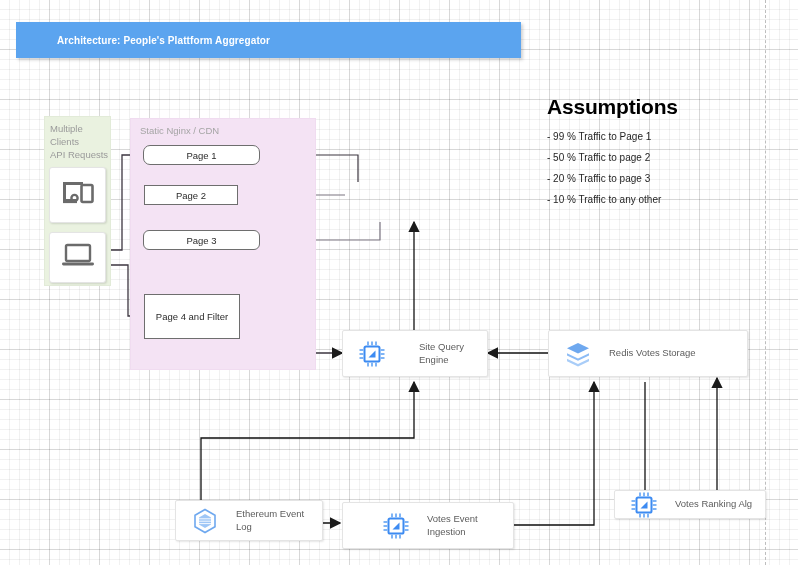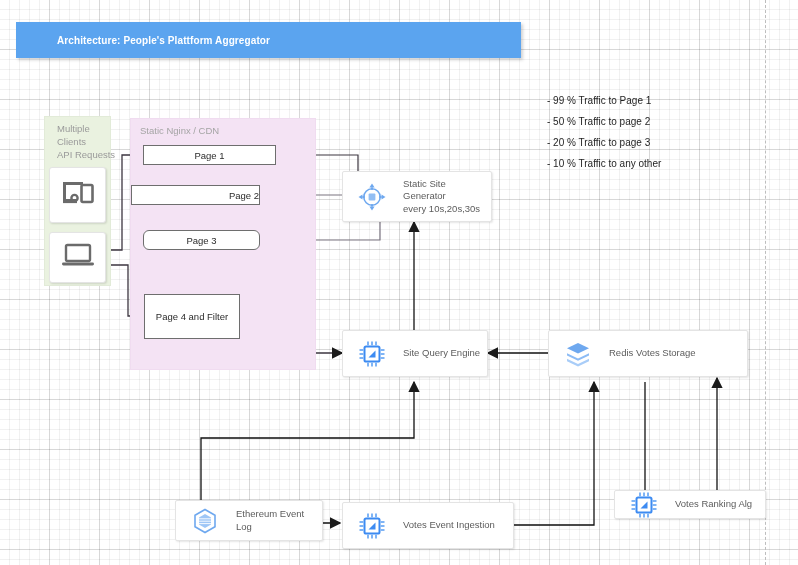--- a/index.html
+++ b/index.html
@@ -62,21 +62,21 @@
     box-sizing: border-box;
   }
   .group-clients {
     left: 44px; top: 116px;
     width: 67px; height: 170px;
     background: #eaf2e0;
     border: 1px solid #e2ebd8;
   }
   .group-clients .group-label {
     position: absolute;
-    left: 12px; top: 5px;
+    left: 5px; top: 5px;
     color: #9a9a9a;
     font-size: 9.5px;
     line-height: 13px;
     white-space: pre-line;
     width: 70px;
   }
   .group-cdn {
     left: 130px; top: 118px;
     width: 186px; height: 252px;
     background: #f4e3f4;
@@ -246,53 +246,35 @@
 
   <div class="device-card" style="left:49px; top:232px; width:57px; height:51px;">
     <span>
       <svg width="36" height="27" viewBox="0 0 36 27">
         <rect x="6" y="3" width="24" height="16" rx="1.5" fill="none" stroke="#6b6b6b" stroke-width="2.4"></rect>
         <rect x="2" y="20.5" width="32" height="3" rx="1.4" fill="#6b6b6b"></rect>
       </svg>
     </span>
   </div>
 
-  <div class="page-box" style="left:143px; top:145px; width:133px; height:20px;">
+  <div class="page-box" style="left:143px; top:145px; width:117px; height:20px;border-radius:7px;">
     <span>Page 1</span>
   </div>
-  <div class="page-box" style="left:131px; top:185px; width:129px; height:20px;justify-content:flex-end;">
+  <div class="page-box" style="left:144px; top:185px; width:94px; height:20px;">
     <span>Page 2</span>
   </div>
   <div class="page-box" style="left:143px; top:230px; width:117px; height:20px;border-radius:6px;">
     <span>Page 3</span>
   </div>
   <div class="page-box" style="left:144px; top:294px; width:96px; height:45px;">
     <span>Page 4 and Filter</span>
   </div>
 
-  <div class="node" style="left:342px; top:171px; width:150px; height:51px;">
-    <span class="node-icon">
-      <svg width="30" height="30" viewBox="0 0 30 30">
-        <circle cx="15" cy="15" r="8.2" fill="none" stroke="#6ea8ef" stroke-width="1.6"></circle>
-        <rect x="11.6" y="11.6" width="6.8" height="6.8" rx="1" fill="#6ea8ef" opacity="0.75"></rect>
-        <path d="M15,1.5 l2.6,4 h-5.2 z" fill="#6ea8ef"></path>
-        <path d="M15,28.5 l2.6,-4 h-5.2 z" fill="#6ea8ef"></path>
-        <path d="M1.5,15 l4,-2.6 v5.2 z" fill="#6ea8ef"></path>
-        <path d="M28.5,15 l-4,-2.6 v5.2 z" fill="#6ea8ef"></path>
-        <rect x="14" y="5.4" width="2" height="2.4" fill="#6ea8ef"></rect>
-        <rect x="14" y="22.2" width="2" height="2.4" fill="#6ea8ef"></rect>
-        <rect x="5.4" y="14" width="2.4" height="2" fill="#6ea8ef"></rect>
-        <rect x="22.2" y="14" width="2.4" height="2" fill="#6ea8ef"></rect>
-      </svg>
-    </span>
-    <span class="node-label">Static Site Generator
-every 10s,20s,30s</span>
-  </div>
-
-  <div class="node" style="left:342px; top:330px; width:146px; height:47px;">
+
+  <div class="node" style="left:342px; top:330px; width:146px; height:47px;gap:16px;">
     <span class="node-icon">
       <svg width="28" height="28" viewBox="0 0 28 28">
         <rect x="6.5" y="6.5" width="15" height="15" rx="1.6" fill="none" stroke="#3d8bf2" stroke-width="2"></rect>
         <path d="M10.5,17.5 L17.5,17.5 L17.5,10.5 z" fill="#3d8bf2"></path>
         <g fill="#7fb4f5">
           <rect x="9" y="1.5" width="2" height="4"></rect>
             <rect x="13" y="1.5" width="2" height="4"></rect>
             <rect x="17" y="1.5" width="2" height="4"></rect>
           <rect x="9" y="22.5" width="2" height="4"></rect>
             <rect x="13" y="22.5" width="2" height="4"></rect>
@@ -324,21 +306,21 @@
     <span class="node-icon">
       <svg width="28" height="28" viewBox="0 0 28 28">
         <path d="M14,2.5 L24,8.2 L24,19.8 L14,25.5 L4,19.8 L4,8.2 z" fill="none" stroke="#6ea8ef" stroke-width="1.6"></path>
         <path d="M14,7 L20,10.4 L20,17.6 L14,21 L8,17.6 L8,10.4 z" fill="#8dbcf5" opacity="0.85"></path>
         <path d="M8,11.8 L20,11.8 M8,14.2 L20,14.2 M8,16.6 L20,16.6" stroke="#ffffff" stroke-width="0.9"></path>
       </svg>
     </span>
     <span class="node-label">Ethereum Event Log</span>
   </div>
 
-  <div class="node" style="left:342px; top:502px; width:172px; height:47px;">
+  <div class="node" style="left:342px; top:502px; width:172px; height:47px;padding-left:24px;">
     <span class="node-icon">
       <svg width="28" height="28" viewBox="0 0 28 28">
         <rect x="6.5" y="6.5" width="15" height="15" rx="1.6" fill="none" stroke="#3d8bf2" stroke-width="2"></rect>
         <path d="M10.5,17.5 L17.5,17.5 L17.5,10.5 z" fill="#3d8bf2"></path>
         <g fill="#7fb4f5">
           <rect x="9" y="1.5" width="2" height="4"></rect>
             <rect x="13" y="1.5" width="2" height="4"></rect>
             <rect x="17" y="1.5" width="2" height="4"></rect>
           <rect x="9" y="22.5" width="2" height="4"></rect>
             <rect x="13" y="22.5" width="2" height="4"></rect>
@@ -373,19 +355,20 @@
           <rect x="22.5" y="9" width="4" height="2"></rect>
             <rect x="22.5" y="13" width="4" height="2"></rect>
             <rect x="22.5" y="17" width="4" height="2"></rect>
         </g>
       </svg>
     </span>
     <span class="node-label">Votes Ranking Alg</span>
   </div>
 
   <div class="assumptions">
+    <h2>Assumptions</h2>
     <div class="a-line">- 99 % Traffic to Page 1</div>
     <div class="a-line">- 50 % Traffic to page 2</div>
     <div class="a-line">- 20 % Traffic to page 3</div>
     <div class="a-line">- 10 % Traffic to any other</div>
   </div>
 
 </div>
 
 </body></html>

